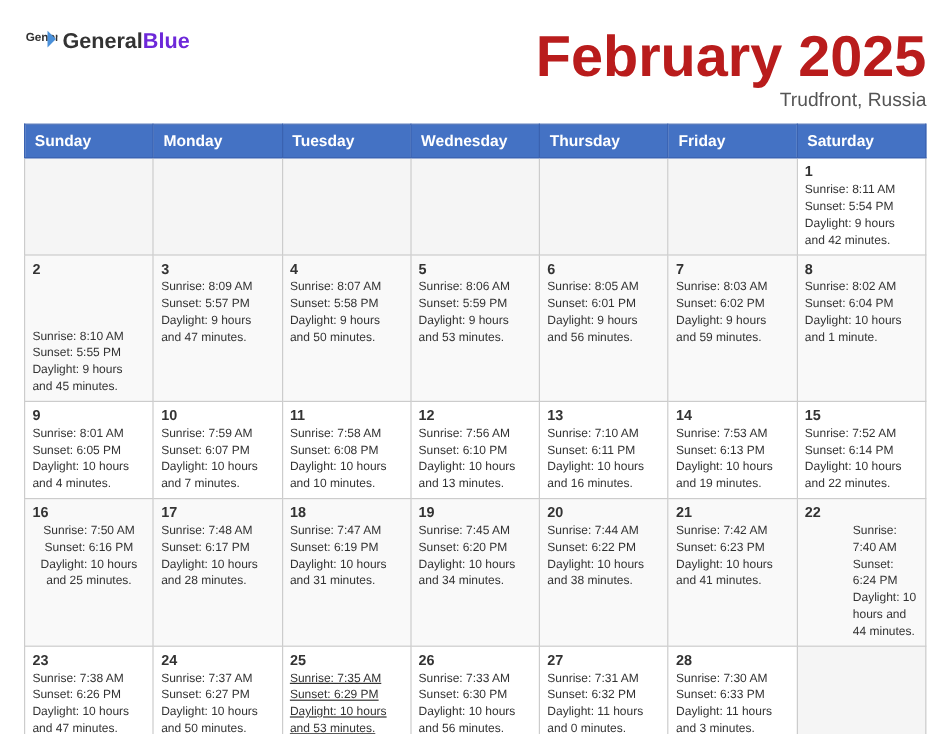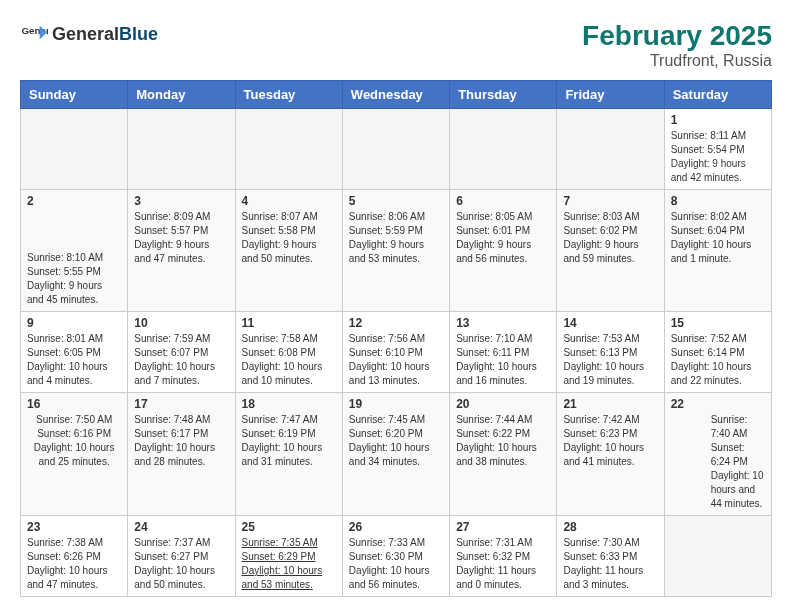--- a/index.html
+++ b/index.html
@@ -22,33 +22,33 @@
       gap: 4px;
     }
     .logo-text-general {
       font-size: 18px;
       font-weight: bold;
       color: #333;
     }
     .logo-text-blue {
       font-size: 18px;
       font-weight: bold;
-      color: #0c4a6e;
+      color: #6d28d9;
     }
     .logo-icon {
       width: 28px;
       height: 28px;
     }
     .title-area {
       text-align: right;
     }
     .calendar-title {
-      font-size: 28px;
+      font-size: 48px;
       font-weight: bold;
-      color: #0f766e;
+      color: #b91c1c;
     }
     .calendar-subtitle {
       font-size: 16px;
       color: #555;
     }
     .calendar {
       width: 100%;
       border-collapse: collapse;
       border: 1px solid #f9a8d4;
     }

